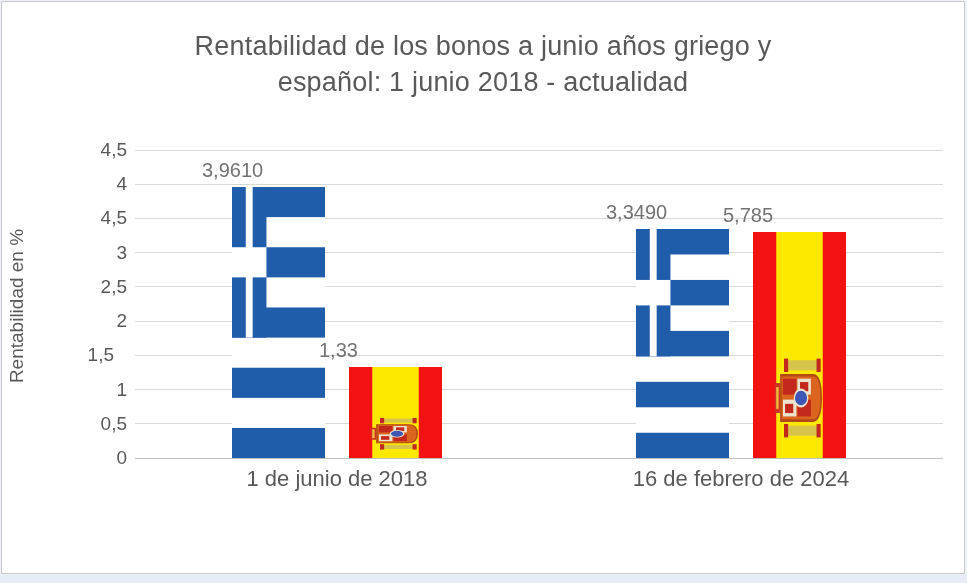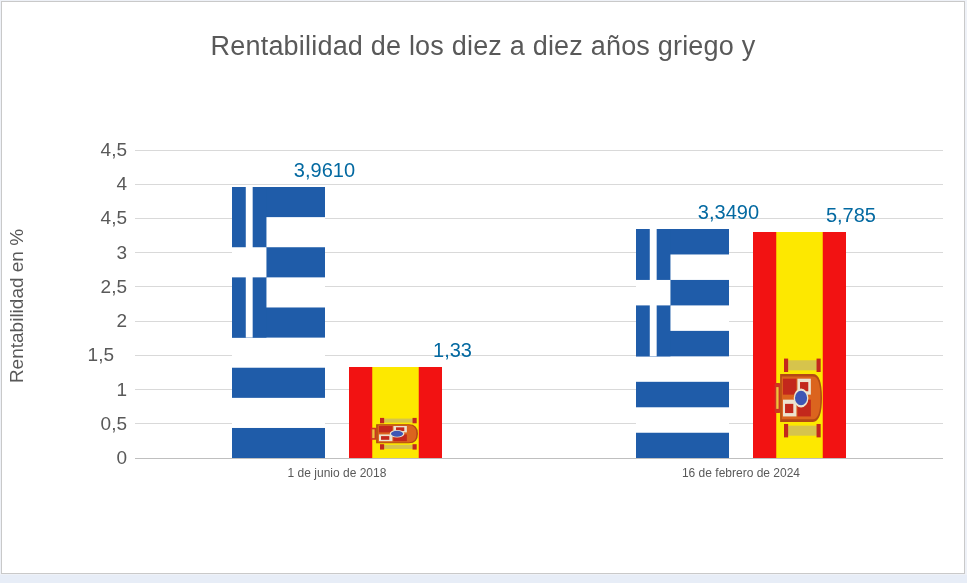--- a/index.html
+++ b/index.html
@@ -43,48 +43,49 @@
     position:absolute;
     width:58px;text-align:right;
     color:#595959;font-size:19px;line-height:20px;
   }
   .bar{
     position:absolute;
   }
   .bar svg{display:block;width:100%;height:100%;}
   .value-label{
     position:absolute;
-    text-align:right;
-    color:#0369a1;
+    text-align:left;
+    color:#737373;
     font-size:20px;line-height:22px;
     white-space:nowrap;
   }
   .cat-label{
     position:absolute;top:464px;
     width:300px;text-align:center;
-    color:#595959;font-size:12px;
+    color:#595959;font-size:22px;
   }
   .source-label{
     position:absolute;left:133px;top:503px;width:808px;
     text-align:center;
     color:#555555;font-size:20px;
   }
   .bottom-strip{
     position:absolute;left:0;bottom:0;width:100%;height:8px;
     background:#e7edf7;
   }
 </style>
 </head>
 <body>
 
 <div class="page">
   <div class="chart-box">
 
     <div class="chart-title">
-      <div>Rentabilidad de los diez a diez años griego y</div>
+      <div>Rentabilidad de los bonos a junio años griego y</div>
+      <div>español: 1 junio 2018 - actualidad</div>
     </div>
 
     <div class="y-axis-title">Rentabilidad en %</div>
 
     <div class="plot" id="plot">
         <div class="gridline" style="top: -0.5px; background: rgb(217, 217, 217);"></div>
         <div class="gridline" style="top: 33.7222px; background: rgb(217, 217, 217);"></div>
         <div class="gridline" style="top: 67.9444px; background: rgb(217, 217, 217);"></div>
         <div class="gridline" style="top: 102.167px; background: rgb(217, 217, 217);"></div>
         <div class="gridline" style="top: 136.389px; background: rgb(217, 217, 217);"></div>

